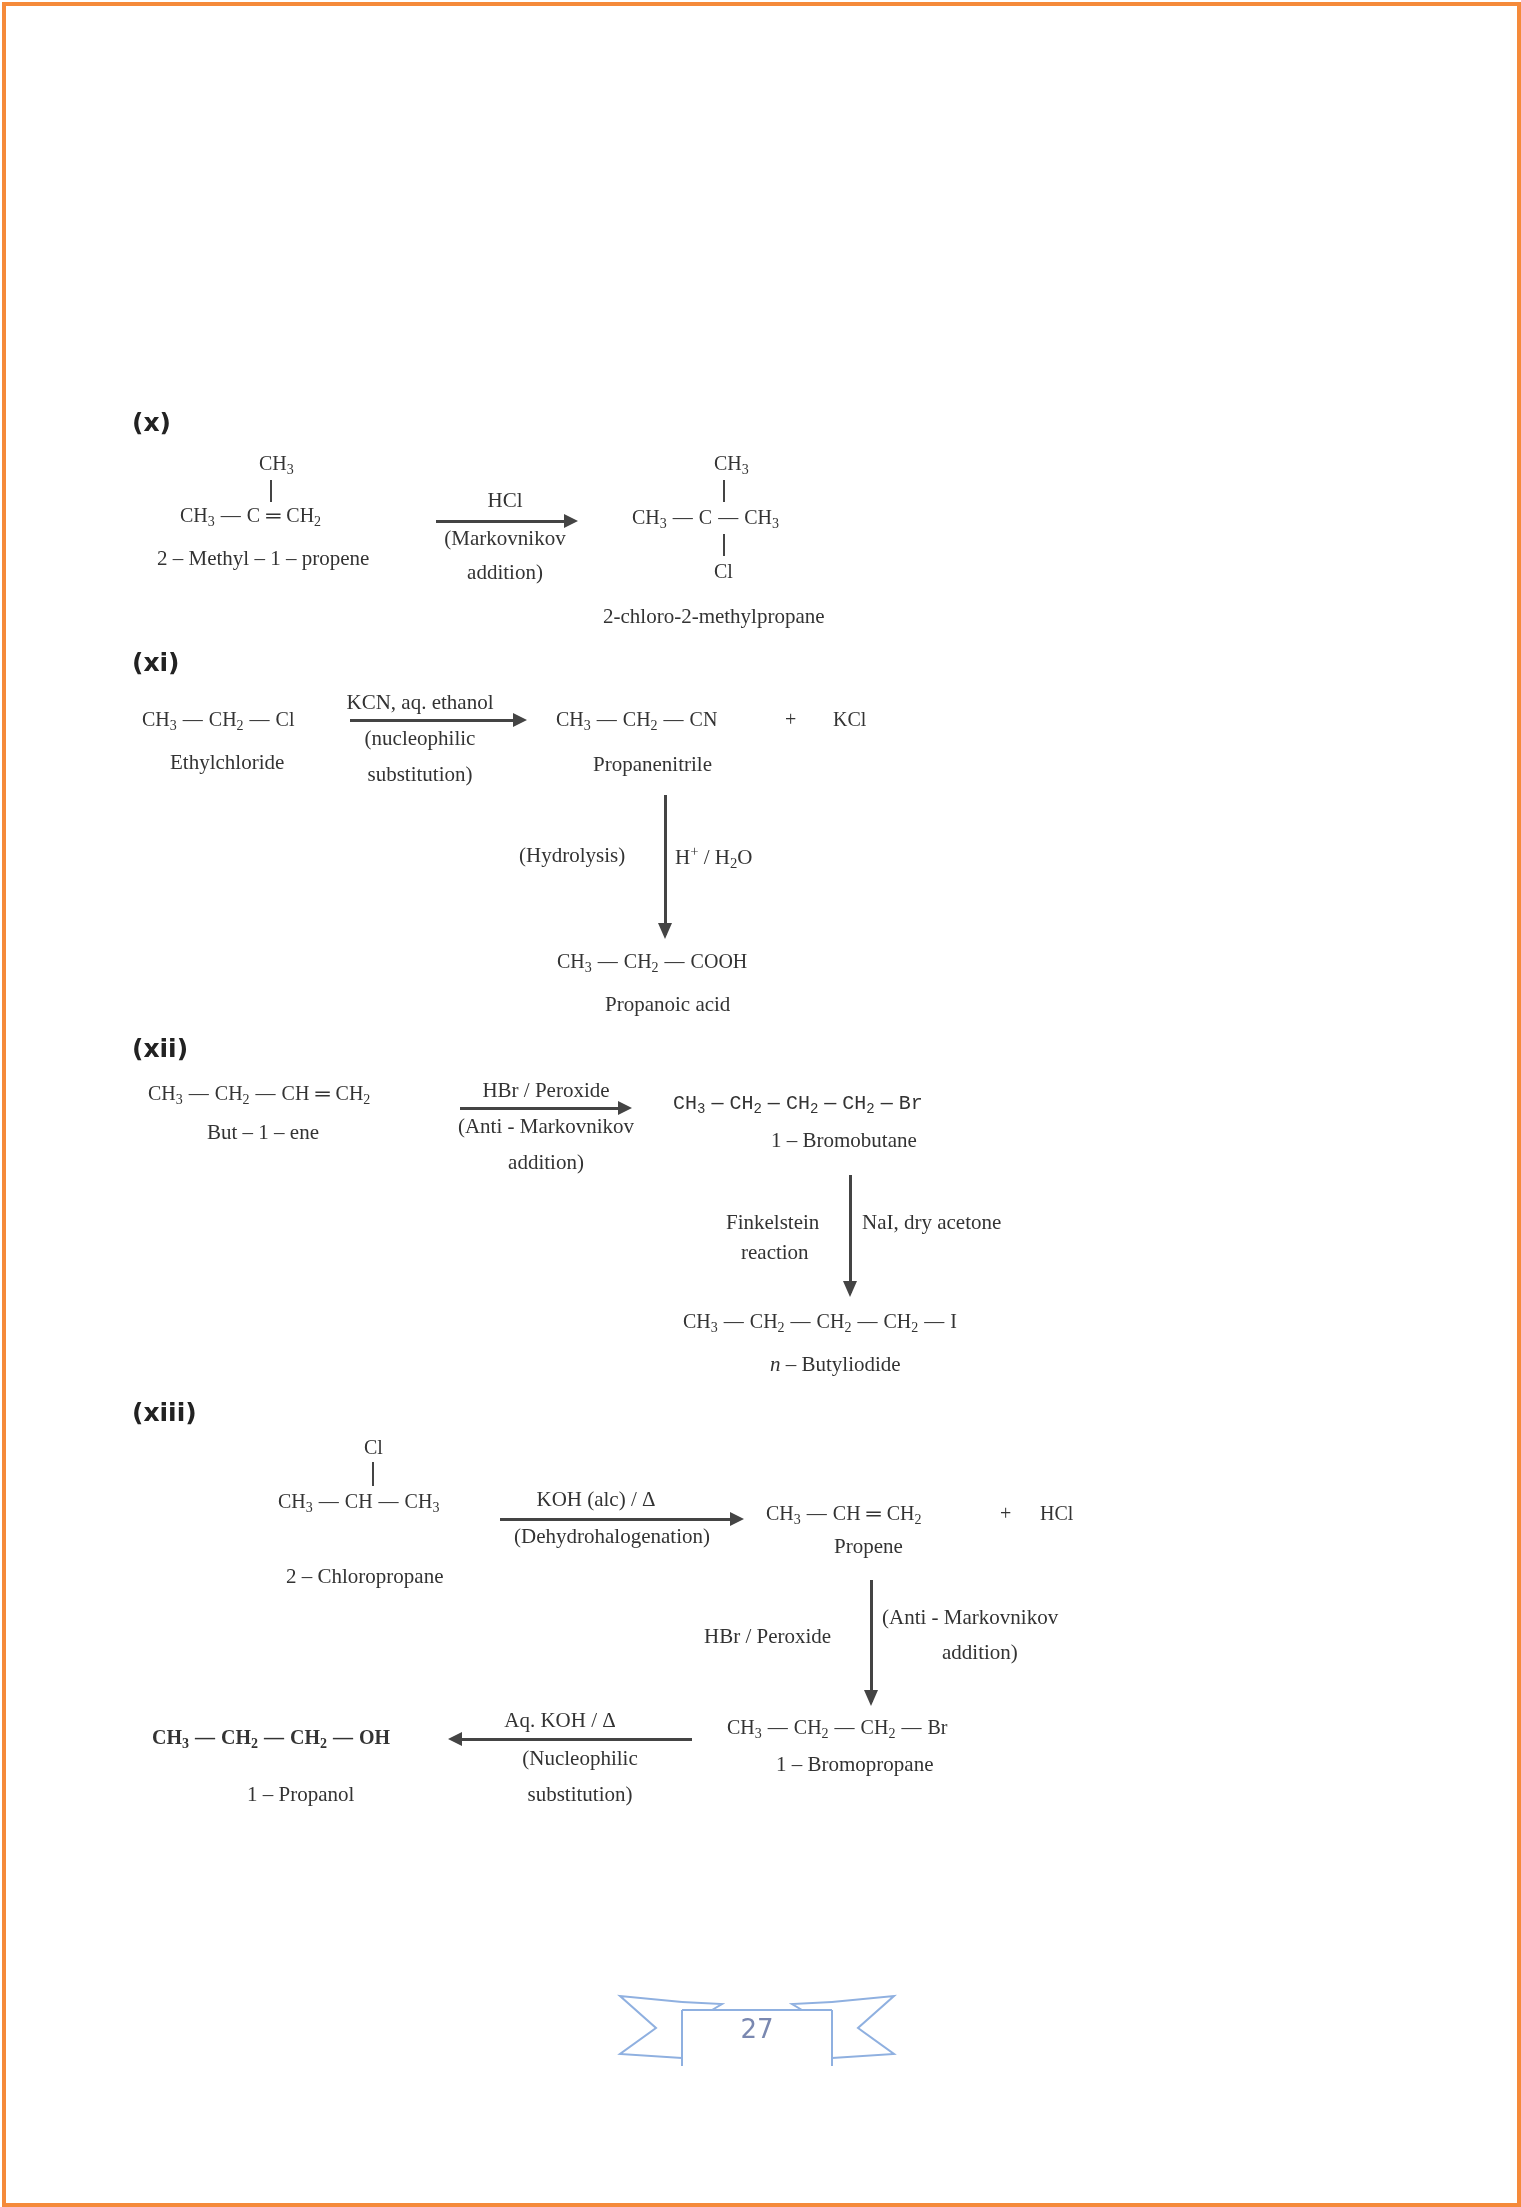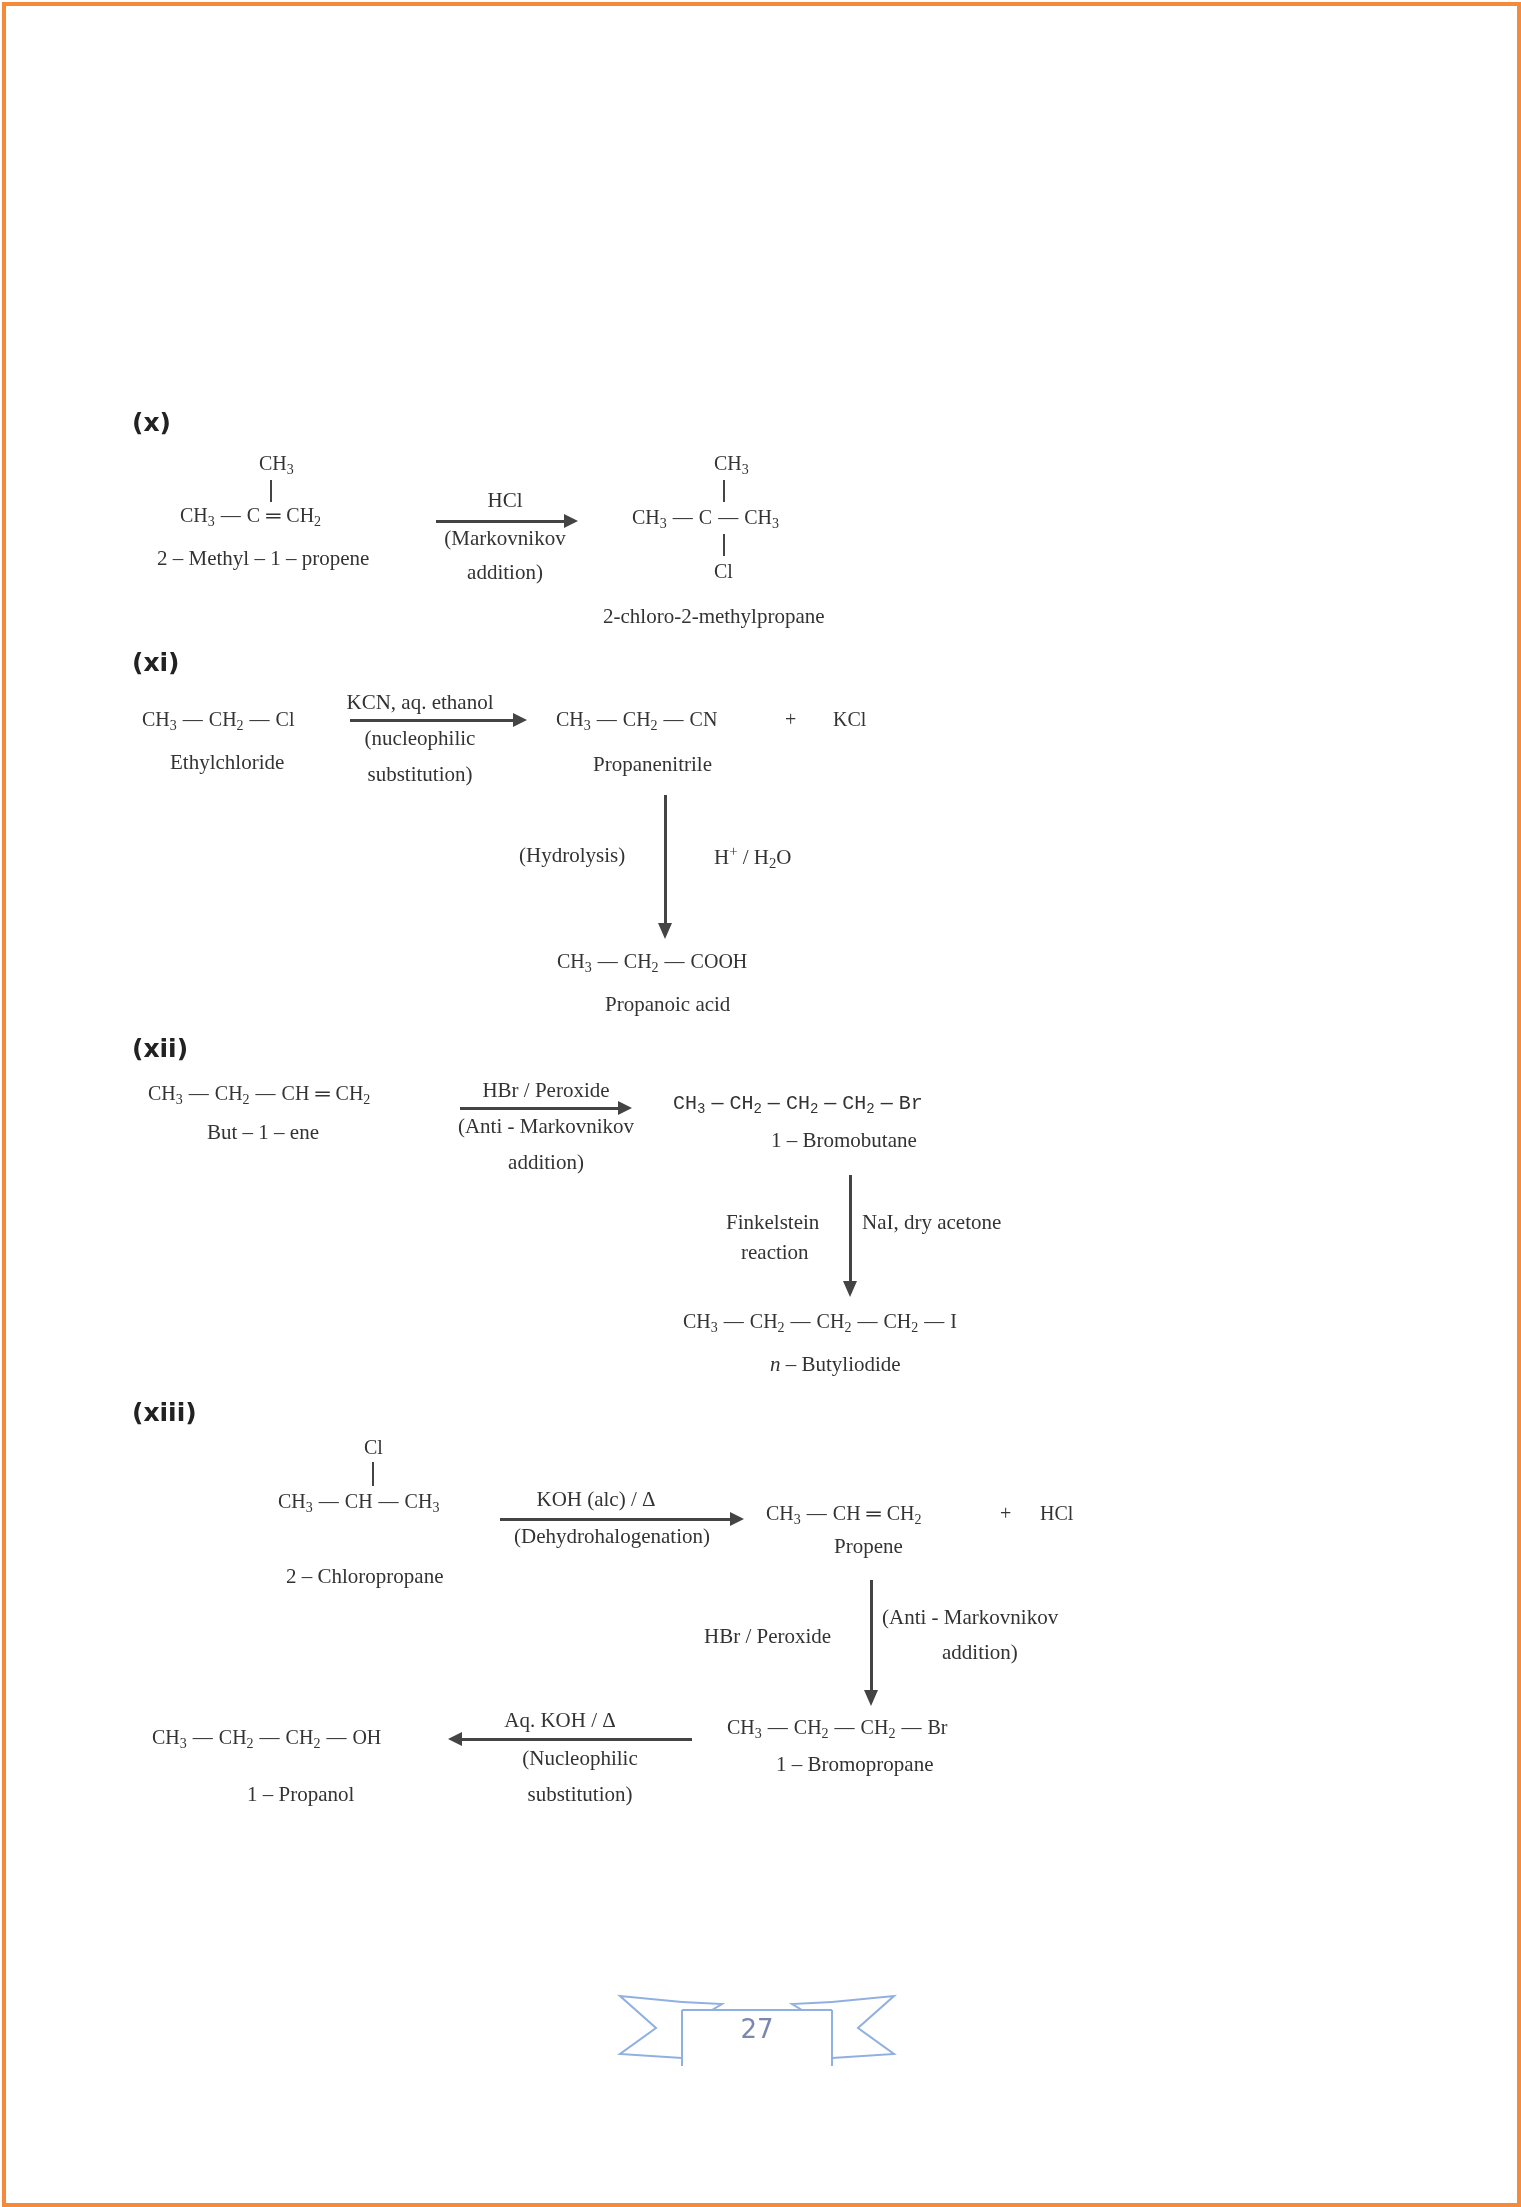--- a/index.html
+++ b/index.html
@@ -72,21 +72,21 @@
   <div class="chem f21 ctr" style="left:420px; top:726px;">(nucleophilic</div>
   <div class="chem f21 ctr" style="left:420px; top:762px;">substitution)</div>
 
   <div class="chem f22" style="left:556px; top:708px;">CH<sub>3</sub><span class="bond">—</span>CH<sub>2</sub><span class="bond">—</span>CN</div>
   <div class="chem f22" style="left:785px; top:708px;">+</div>
   <div class="chem f22" style="left:833px; top:708px;">KCl</div>
   <div class="chem f21" style="left:593px; top:752px;">Propanenitrile</div>
 
   <div class="varrow" style="left:664px; top:795px; height:140px;"></div>
   <div class="chem f21" style="left:519px; top:843px;">(Hydrolysis)</div>
-  <div class="chem f21" style="left:675px; top:843px;margin-left:39px;">H<sup>+</sup> / H<sub>2</sub>O</div>
+  <div class="chem f21" style="left:675px; top:843px;">H<sup>+</sup> / H<sub>2</sub>O</div>
 
   <div class="chem f22" style="left:557px; top:950px;">CH<sub>3</sub><span class="bond">—</span>CH<sub>2</sub><span class="bond">—</span>COOH</div>
   <div class="chem f21" style="left:605px; top:992px;">Propanoic acid</div>
 </div>
 
 <div class="label" style="left:132px; top:1034px;">(xii)</div>
 
 <div>
   <div class="chem f22" style="left:148px; top:1082px;">CH<sub>3</sub><span class="bond">—</span>CH<sub>2</sub><span class="bond">—</span>CH<span class="bond">═</span>CH<sub>2</sub></div>
   <div class="chem f21" style="left:207px; top:1120px;">But – 1 – ene</div>
@@ -131,21 +131,21 @@
   <div class="chem f21" style="left:942px; top:1640px;">addition)</div>
 
   <div class="chem f22" style="left:727px; top:1716px;">CH<sub>3</sub><span class="bond">—</span>CH<sub>2</sub><span class="bond">—</span>CH<sub>2</sub><span class="bond">—</span>Br</div>
   <div class="chem f21" style="left:776px; top:1752px;">1 – Bromopropane</div>
 
   <div class="chem f21 ctr" style="left:560px; top:1708px;">Aq. KOH / Δ</div>
   <div class="harrow left" style="left:452px; top:1738px; width:240px;"></div>
   <div class="chem f21 ctr" style="left:580px; top:1746px;">(Nucleophilic</div>
   <div class="chem f21 ctr" style="left:580px; top:1782px;">substitution)</div>
 
-  <div class="chem f22" style="left:152px; top:1726px;">CH<sub>3</sub><span class="bond">—</span>CH<sub>2</sub><span class="bond">—</span>CH<sub>2</sub><span class="bond">—</span>OH</div>
+  <div class="chem f22" style="left:152px; top:1726px;font-weight:bold;">CH<sub>3</sub><span class="bond">—</span>CH<sub>2</sub><span class="bond">—</span>CH<sub>2</sub><span class="bond">—</span>OH</div>
   <div class="chem f21" style="left:247px; top:1782px;">1 – Propanol</div>
 </div>
 
 <div class="page-num-wrap">
   <svg width="290" height="80" viewBox="0 0 290 80">
     <g fill="none" stroke="#8fb0e0" stroke-width="2">
       <polyline points="70,12 8,6 44,38 8,64 70,68"></polyline>
       <polyline points="220,12 282,6 246,38 282,64 220,68"></polyline>
       <line x1="70" y1="20" x2="220" y2="20"></line>
       <line x1="70" y1="20" x2="70" y2="76"></line>

